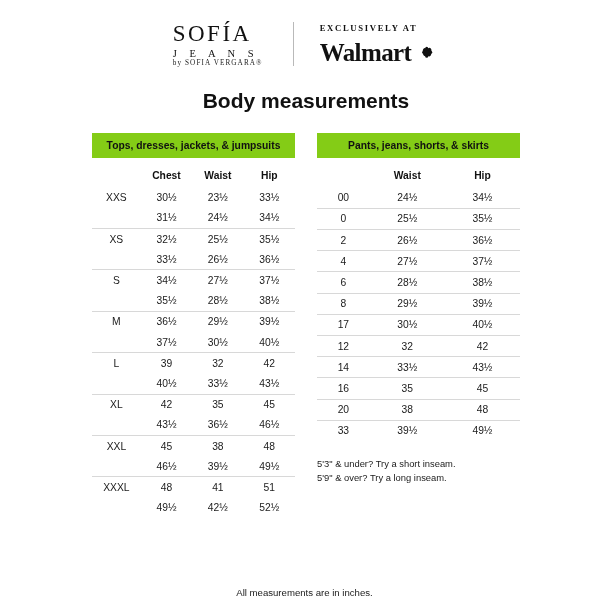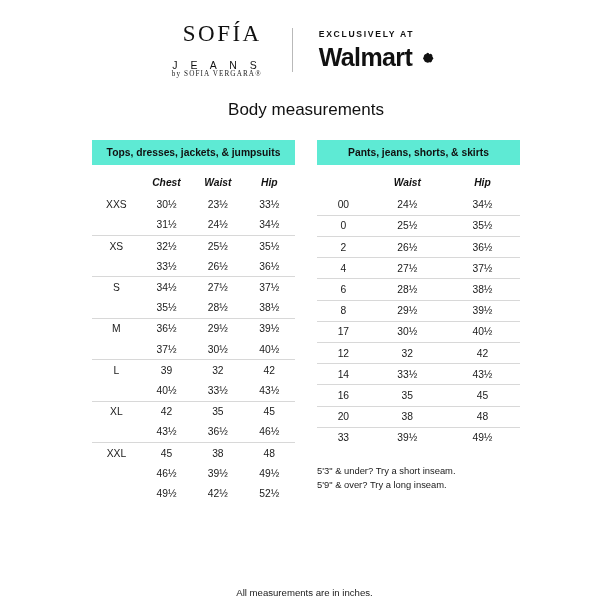--- a/index.html
+++ b/index.html
@@ -23,51 +23,52 @@
 
   
   .brand-row {
     display: flex;
     align-items: center;
     justify-content: center;
     gap: 26px;
     padding-top: 22px;
   }
   .sofia-block {
-    text-align: right;
+    text-align: left;
     line-height: 1;
     padding-right: 4px;
   }
   .sofia-name {
     font-family: "Liberation Serif", serif;
     font-size: 23px;
     letter-spacing: 2.5px;
     font-weight: 400;
     color: #111;
   }
   .sofia-jeans {
-    font-family: Liberation Sans, sans-serif;
+    font-family: Liberation Serif, serif;
     font-size: 10.5px;
     letter-spacing: 5px;
-    margin-top: 15px;
+    margin-top: 4px;
     color: #111;
   }
   .sofia-by {
     font-family: "Liberation Serif", serif;
     font-size: 7.2px;
     letter-spacing: 1.1px;
     color: #222;
   }
   .divider-vert {
     width: 1px;
     height: 44px;
     background: #b9b9b9;
   }
   .walmart-block {
     line-height: 1;
+    font-family: Liberation Serif, serif;
   }
   .excl-at {
     font-size: 8.6px;
     letter-spacing: 1.7px;
     font-weight: bold;
     color: #111;
     margin-bottom: 7px;
     text-align: left;
   }
   .wm-row {
@@ -94,59 +95,58 @@
     width: 3.6px;
     height: 10.4px;
     border-radius: 2px;
     background: #111;
     transform-origin: 50% 50%;
   }
 
   
   .doc-title {
     text-align: center;
-    font-size: 17px;
-    font-weight: normal;
+    font-size: 21px;
+    font-weight: bold;
     margin-top: 22px;
     color: #111;
   }
 
   
   .columns {
     display: flex;
     justify-content: center;
     gap: 22px;
     margin-top: 20px;
     padding: 0 92px;
     box-sizing: border-box;
   }
   .col {
     width: 224px;
   }
   .col-head {
-    background: #5eead4;
+    background: #84cc16;
     text-align: center;
     font-size: 10.3px;
     font-weight: bold;
     padding: 7px 2px;
     color: #111;
     white-space: nowrap;
   }
   table.sizes {
     width: 100%;
     border-collapse: collapse;
     margin-top: 6px;
   }
   table.sizes th {
     font-size: 10.3px;
     font-weight: bold;
     padding: 6px 0 7px 0;
     color: #111;
     text-align: center;
-    font-style: italic;
   }
   table.sizes td {
     font-size: 10.3px;
     text-align: center;
     padding: 4.6px 0;
     color: #1a1a1a;
   }
   table.sizes tr.rule > td,
   table.sizes tr.rule > th {
     border-top: 1px solid #d8d8d8;
@@ -303,20 +303,26 @@
               <td>45</td>
               <td>38</td>
               <td>48</td>
             </tr>
             <tr>
               <td class="sz"></td>
               <td>46½</td>
               <td>39½</td>
               <td>49½</td>
             </tr>
+            <tr class="rule">
+              <td class="sz">XXXL</td>
+              <td>48</td>
+              <td>41</td>
+              <td>51</td>
+            </tr>
             <tr>
               <td class="sz"></td>
               <td>49½</td>
               <td>42½</td>
               <td>52½</td>
             </tr>
           </tbody>
       </table>
     </div>
 

